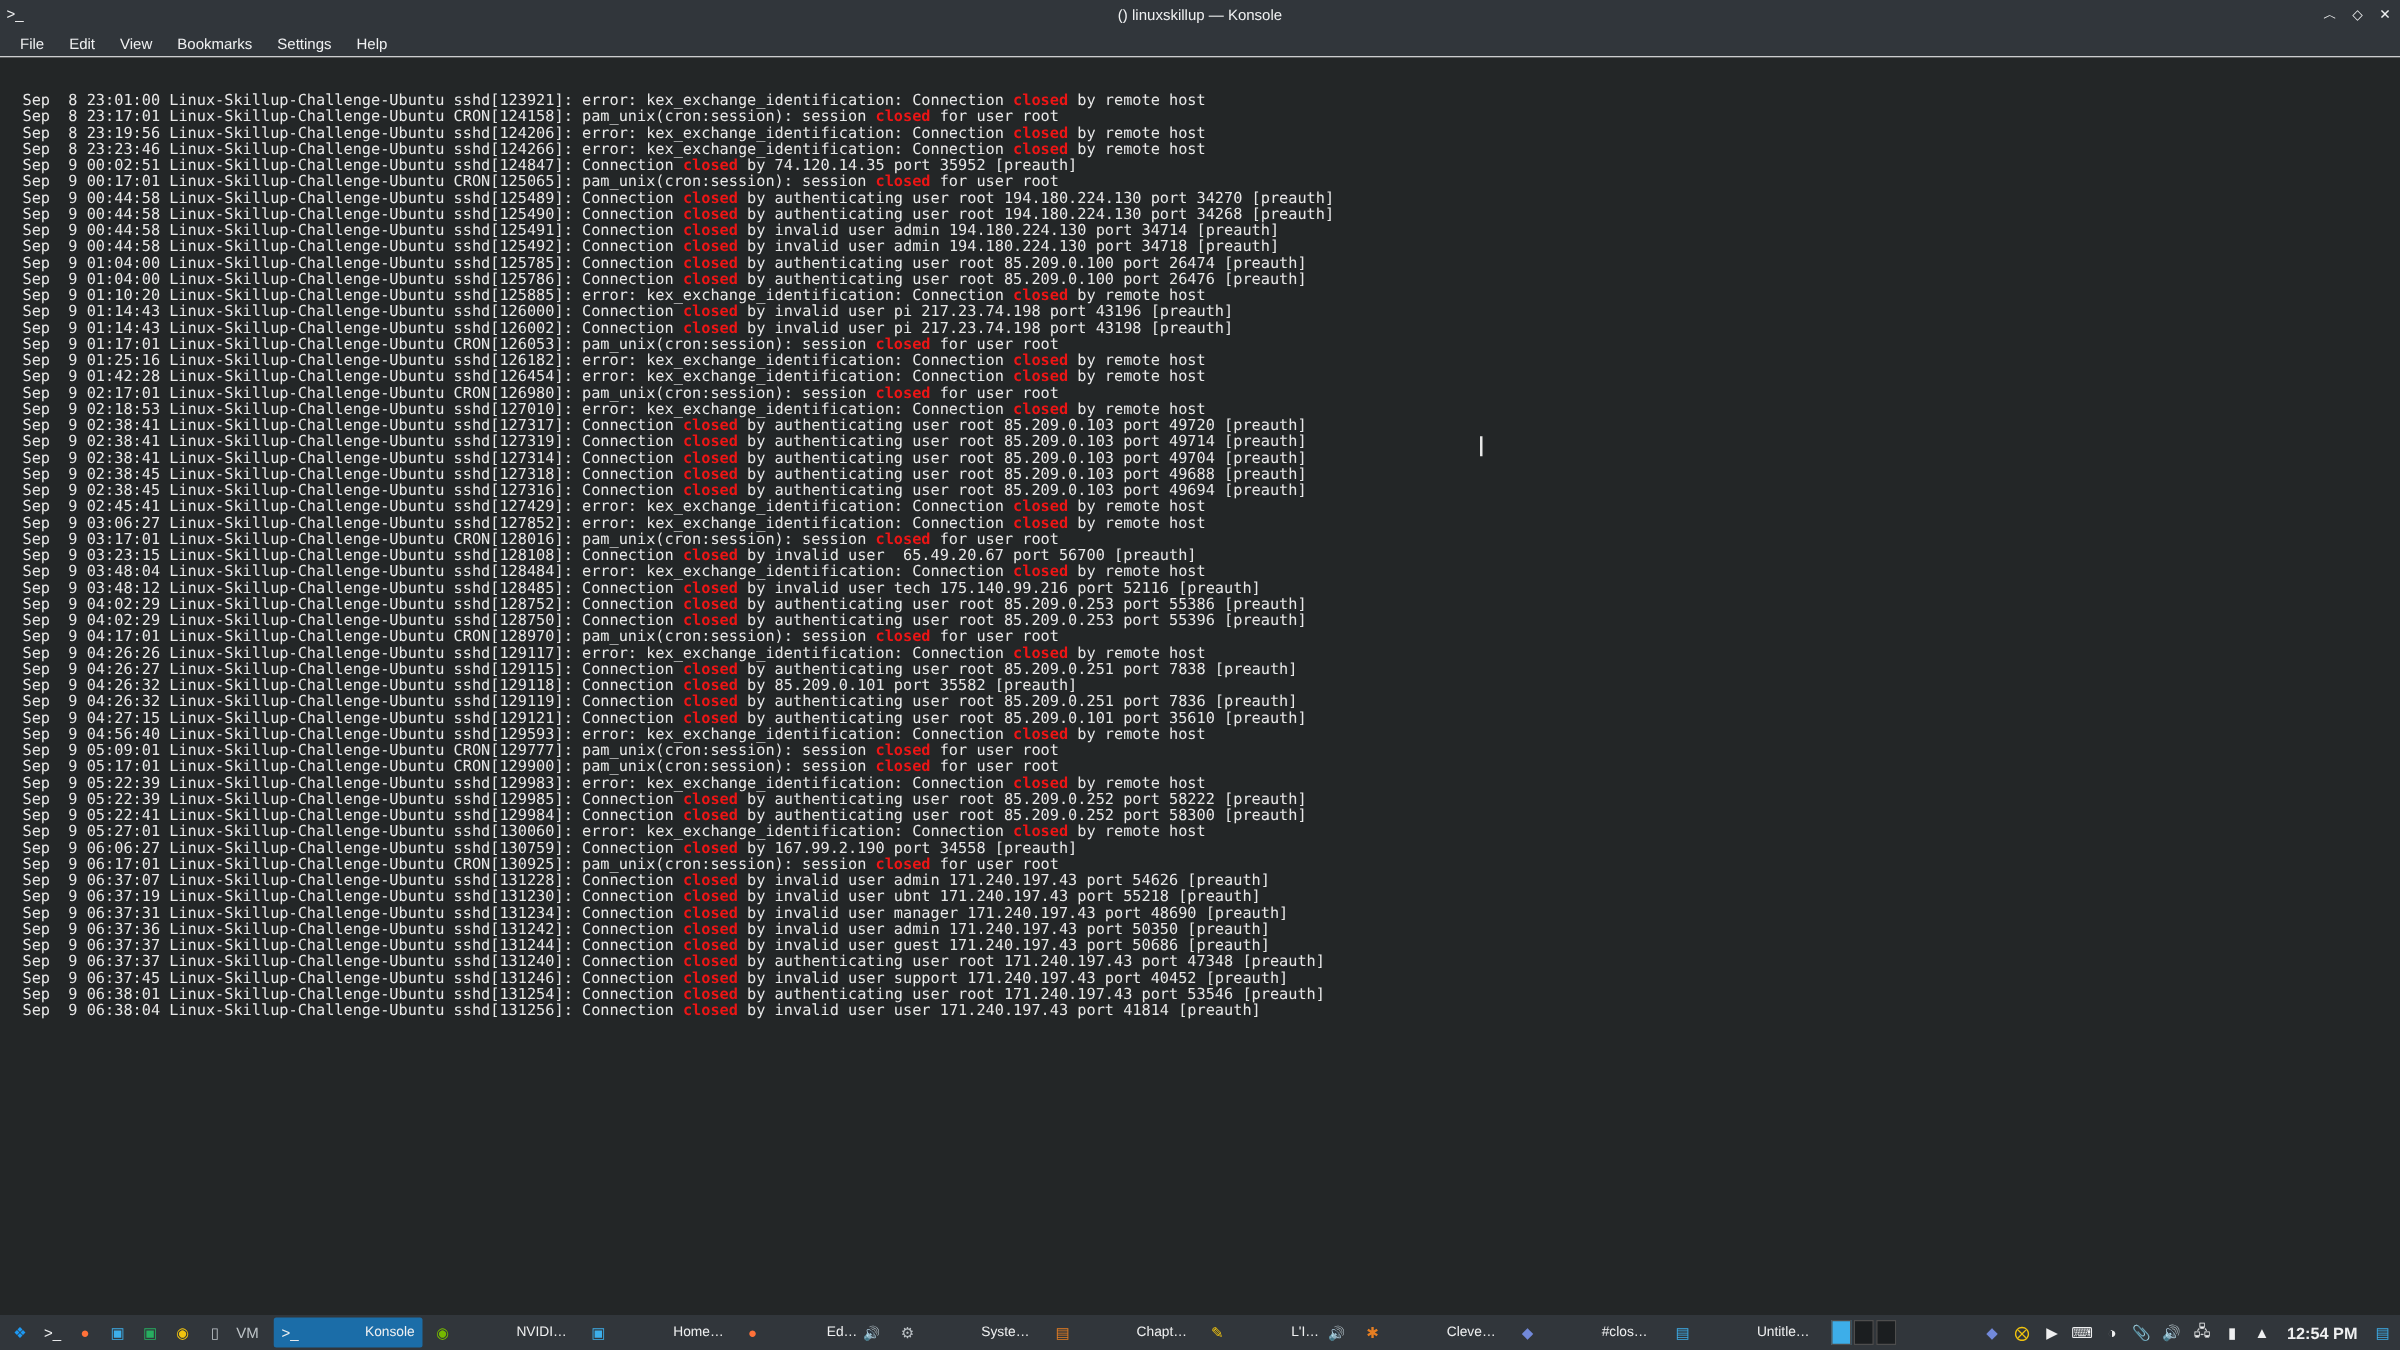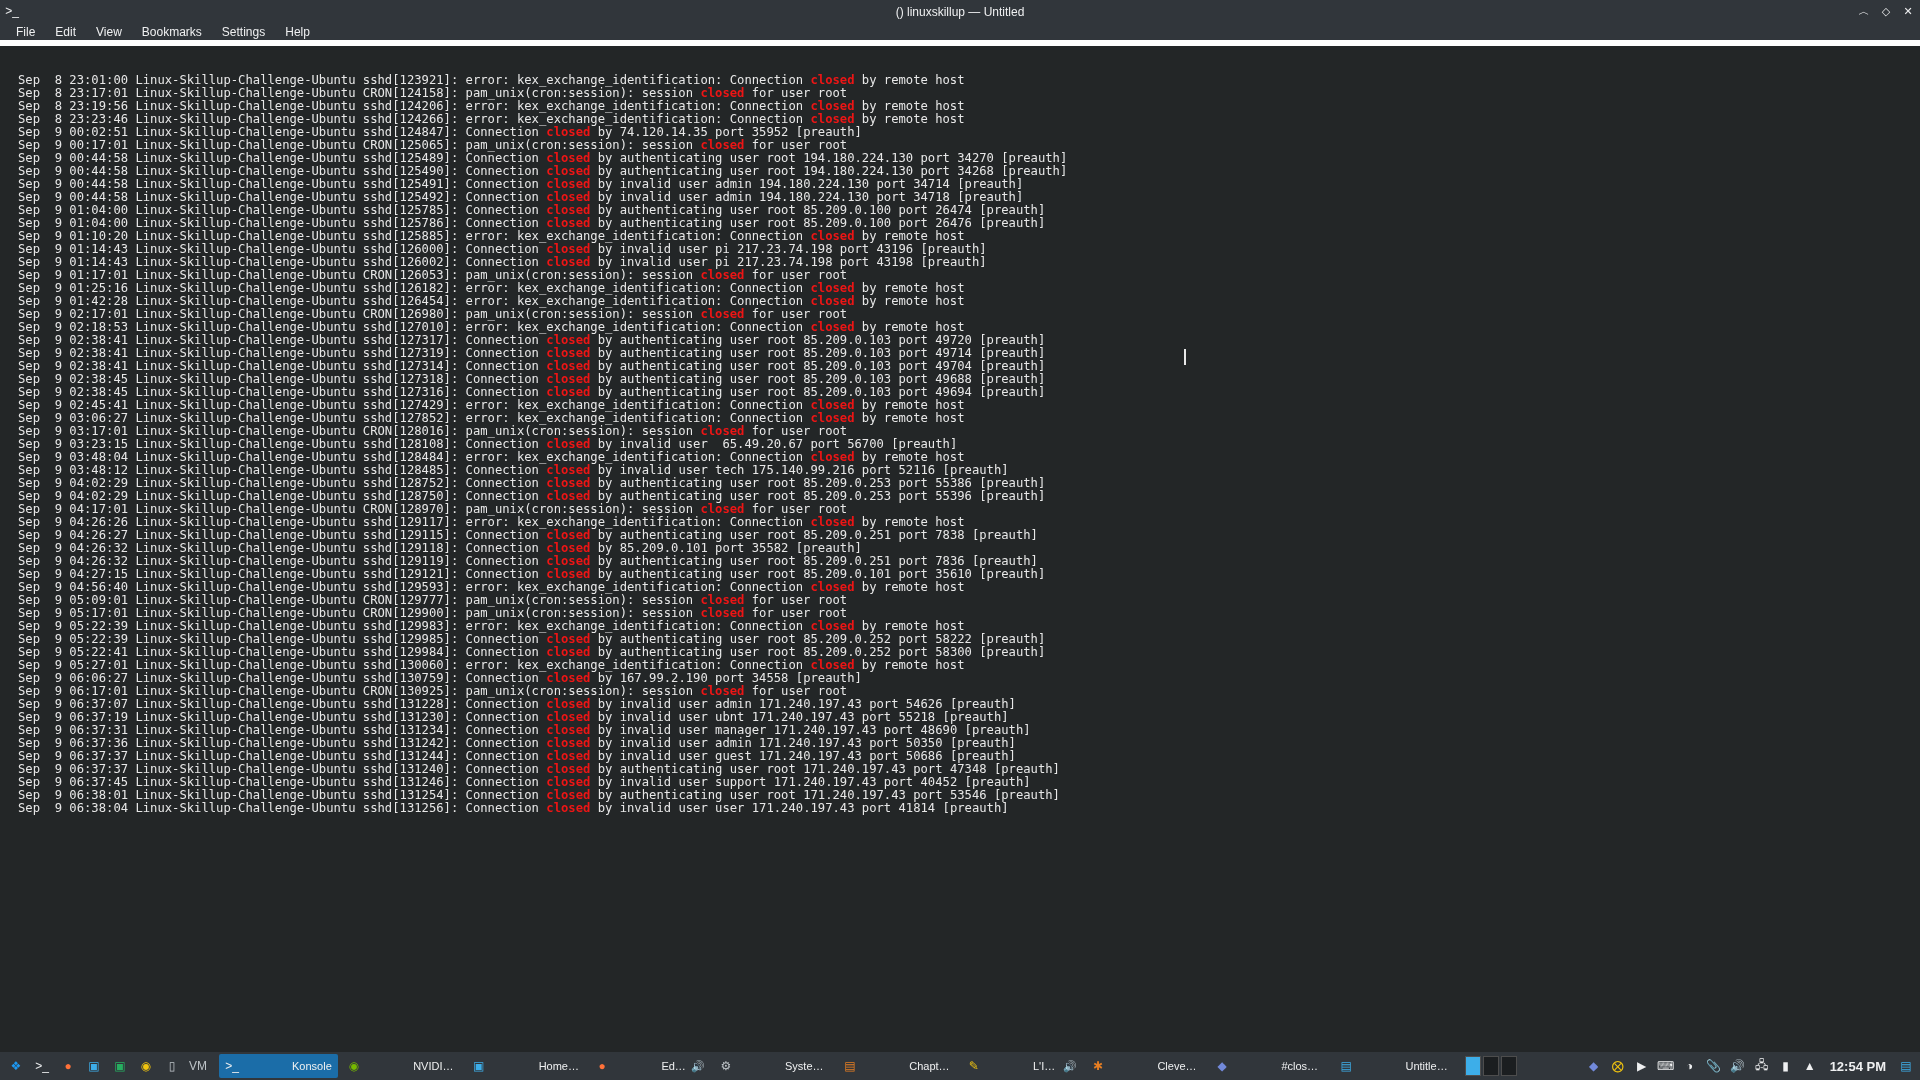--- a/index.html
+++ b/index.html
@@ -8,21 +8,21 @@
     height: 24px; background: #31363b; display: flex; align-items: center; justify-content: center;
     color: #eff0f1; font-size: 12px; position: relative;
   }
   .titlebar .icon-left { position: absolute; left: 4px; top: 3px; width: 16px; height: 16px;
     display:flex; align-items:center; justify-content:center; color:#eff0f1; font-size:12px;}
   .titlebar .controls { position: absolute; right: 4px; top: 3px; display: flex; gap: 6px; }
   .titlebar .controls span { width: 16px; height: 16px; display:flex; align-items:center; justify-content:center;
     color:#eff0f1; font-size:11px; cursor:pointer;}
   .menubar {
     height: 22px; background: #31363b; display: flex; align-items: center; padding: 0 6px;
-    color: #eff0f1; font-size: 12px; border-bottom: 6px solid #ffffff;
+    color: #eff0f1; font-size: 12px; border-bottom: 1px solid #ffffff;
   }
   .menubar .item { padding: 2px 10px; cursor: pointer; }
   .terminal {
     position: absolute; top: 46px; left: 0; right: 0; bottom: 28px;
     background: #232627; padding: 2px 2px; overflow: hidden;
     font-family: "DejaVu Sans Mono","Liberation Mono",monospace;
     font-size: 12.2px; line-height: 13px; color: #e8e8e8; white-space: pre;
   }
   .terminal .line { height: 13px; margin-left: 16px; }
   .hl { color: #ed1515; font-weight: bold; }
@@ -45,21 +45,21 @@
   .desk-switcher { display:flex; gap:2px; margin:0 6px;}
   .desk-switcher .d { width:16px; height:20px; background:#1b1e20; border:1px solid #4d4d4d; cursor:pointer;}
   .desk-switcher .d.active { background:#3daee9;}
   .spk { width:12px; display:inline-flex; align-items:center; justify-content:center; color:#bdc3c7; font-size:11px;}
 </style>
 </head>
 <body>
 
 <div class="titlebar">
   <span class="icon-left">&gt;_</span>
-  <span>() linuxskillup — Untitled</span>
+  <span>() linuxskillup — Konsole</span>
   <div class="controls">
     <span>︿</span>
     <span>◇</span>
     <span>✕</span>
   </div>
 </div>
 
 <div class="menubar" id="menubar">
     <span class="item">File</span>
     <span class="item">Edit</span>

